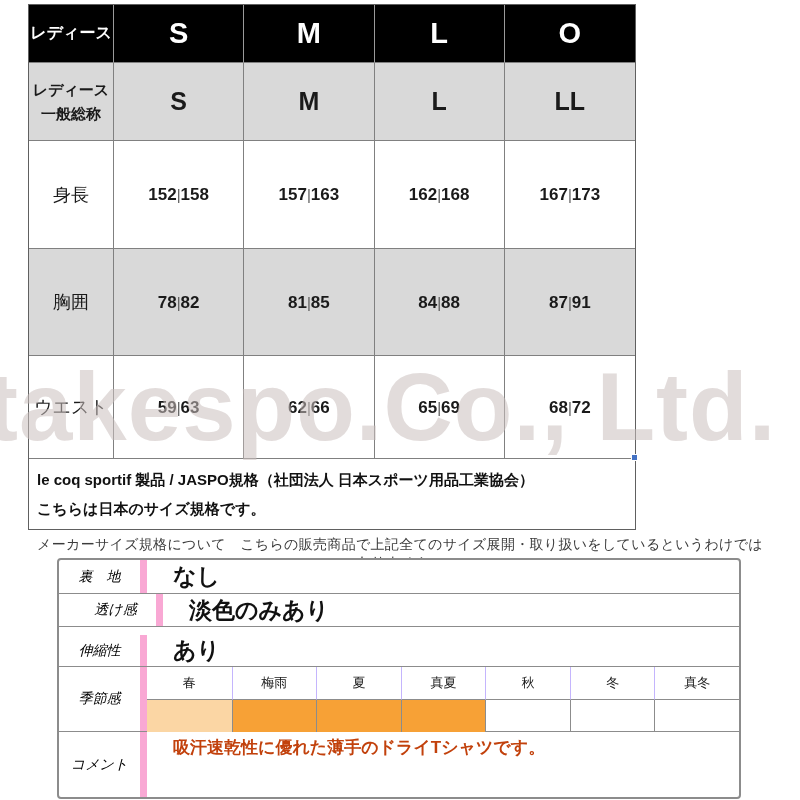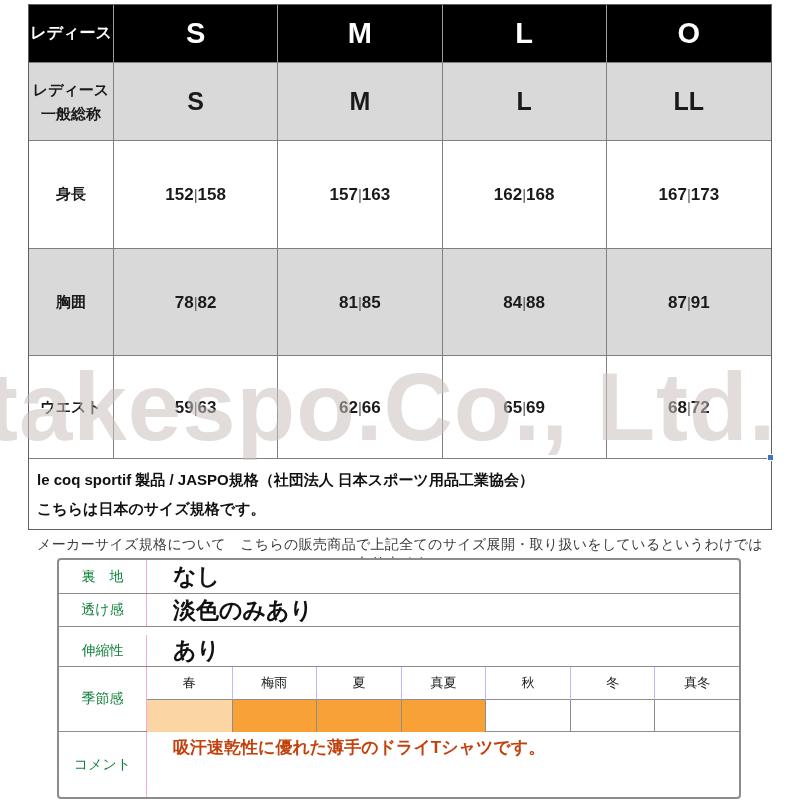--- a/index.html
+++ b/index.html
@@ -2,41 +2,41 @@
 <html><head>
 <meta charset="utf-8">
 <style>
   * { margin:0; padding:0; box-sizing:border-box; }
   html,body { width:800px; height:800px; background:#ffffff;
     font-family:"Liberation Sans","DejaVu Sans",sans-serif; }
   body { position:relative; overflow:hidden; }
 
   
   .size-table{
-    position:absolute; left:28px; top:4px; width:744px;
+    position:absolute; left:28px; top:4px; width:608px;
     display:grid;
     grid-template-columns:85px repeat(4,1fr);
     grid-template-rows:58px 78px 108px 107px 103px 70px;
     border:1px solid #606060;
     background:#ffffff;
   }
   .st-cell{
     border-right:1px solid #808080; border-bottom:1px solid #808080;
     display:flex; align-items:center; justify-content:center;
     text-align:center; color:#1a1a1a;
   }
   .st-cell.last{ border-right:none; }
   .hdr{ background:#000000; color:#ffffff; border-right:1px solid #9a9a9a; }
   .hdr.last{ border-right:none; }
   .hdr-label{ font-weight:bold; font-size:16px; }
   .hdr-size{ font-weight:bold; font-size:29px; }
   .alt{ background:#d9d9d9; }
   .gen-label{ font-weight:bold; font-size:15px; flex-direction:column; line-height:1.55; }
   .gen-size{ font-weight:bold; font-size:25px; }
-  .row-label{ font-weight:bold; font-size:15px; }
+  .row-label{ font-weight:normal; font-size:18px; }
   .range{ flex-direction:row; font-weight:bold; font-size:17px; line-height:33px; }
   .range .sep{ font-weight:normal; font-size:15px; color:#5a5a5a; }
   .note-cell{
     grid-column:1 / -1; border:none;
     display:flex; flex-direction:column; align-items:flex-start; 
     padding-left:8px; font-weight:bold; font-size:15px; line-height:1.95;
     text-align:left; color:#111;
   }
   .sel-handle{
     position:absolute; right:-3px; top:449px; width:7px; height:7px;
@@ -58,29 +58,29 @@
   }
 
   
   .spec-table{
     position:absolute; left:57px; top:558px; width:684px;
     border:2px solid #8c8c8c; border-radius:4px; background:#fff;
   }
   .sp-row{ display:flex; border-bottom:1px solid #8c8c8c; }
   .sp-row:last-child{ border-bottom:none; }
   .sp-label{
-    width:88px; flex:0 0 88px; border-right:1px solid #f9a8d4;
+    width:88px; flex:0 0 88px; border-right:7px solid #f9a8d4;
     display:flex; align-items:center; justify-content:center;
-    font-size:14px; color:#15803d;
+    font-size:14px; color:#000000;font-style:italic;
   }
   .sp-value{
     flex:1; display:flex; align-items:center;
     padding-left:26px; font-weight:bold; font-size:23px; color:#111;text-align:center;
   }
-  .r1{ height:34px; } .r2{ height:33px; } .r3{ height:32px;margin-top:8px; }
+  .r1{ height:34px; } .r2{ height:33px;padding-left:16px; } .r3{ height:32px;margin-top:8px; }
   .season-row{ height:65px; }
   .season-grid{
     flex:1; display:grid;
     grid-template-columns:repeat(7,1fr);
     grid-template-rows:33px 32px;
   }
   .season-name{
     display:flex; align-items:center; justify-content:center;
     font-size:13px; color:#1a1a1a;
     border-left:1px solid #c4b5fd; border-bottom:1px solid #8c8c8c;

